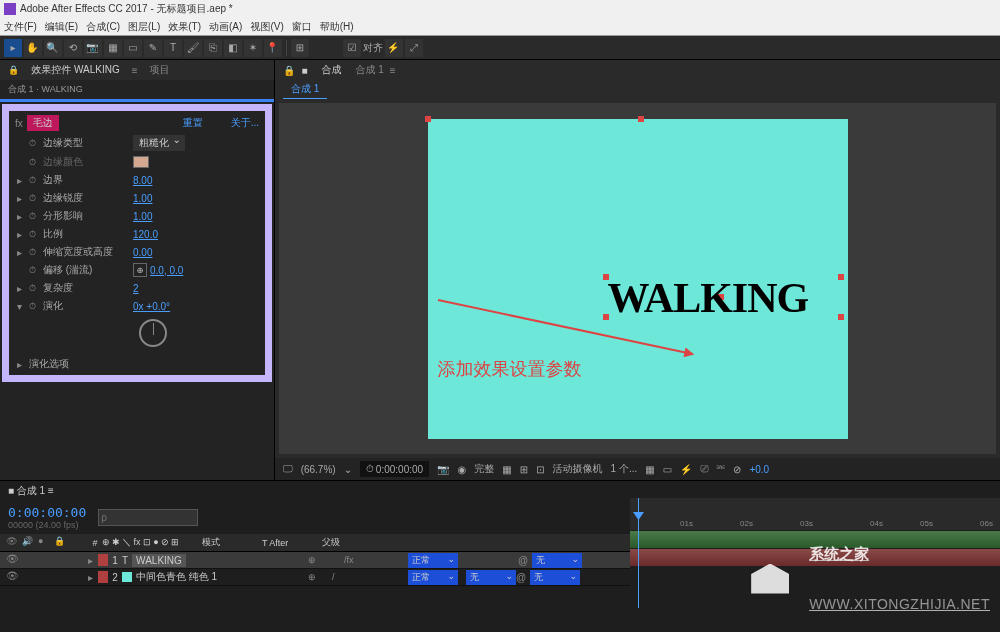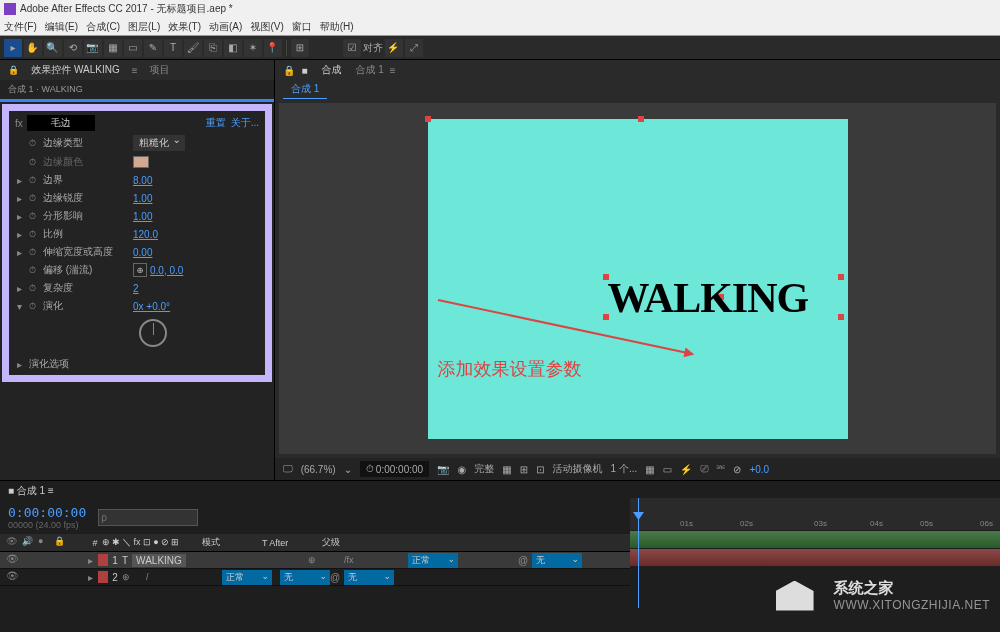--- a/index.html
+++ b/index.html
@@ -21,22 +21,22 @@
     .panel-tabs { height: 20px; display: flex; align-items: center; padding: 0 8px; gap: 12px; background: #2a2a2a; font-size: 10px; }
     .panel-tabs .tab { color: #888; cursor: pointer; display: flex; align-items: center; gap: 3px; }
     .panel-tabs .tab.active { color: #ccc; }
     .lock-ic { font-size: 9px; }
     
     .breadcrumb { padding: 3px 8px; font-size: 9px; color: #999; border-bottom: 3px solid #3b82f6; }
     
     .fx-panel { padding: 2px 0; border: 7px solid #c4b5fd; margin: 2px; position: relative; }
     .fx-header { display: flex; align-items: center; padding: 2px 6px; font-size: 10px; }
     .fx-header .fx-ic { color: #888; margin-right: 4px; }
-    .fx-name { background: #000000; padding: 1px 24px; margin-right: auto; }
-    .fx-link { color: #4a9eff; margin-left: 5px; cursor: pointer; }
+    .fx-name { background: #be185d; padding: 1px 6px; margin-right: auto; }
+    .fx-link { color: #4a9eff; margin-left: 28px; cursor: pointer; }
     
     .prop-row { display: flex; align-items: center; padding: 2px 8px; font-size: 10px; min-height: 16px; }
     .prop-arrow { width: 12px; color: #888; }
     .prop-clock { width: 14px; color: #888; font-size: 9px; }
     .prop-label { width: 90px; color: #aaa; }
     .prop-label.dim { color: #666; }
     .prop-value { color: #4a9eff; }
     .prop-value.link { text-decoration: underline; cursor: pointer; }
     .color-swatch { width: 16px; height: 12px; background: #d4a890; border: 1px solid #666; }
     .dropdown-val { background: #333; padding: 1px 16px 1px 6px; color: #ccc; position: relative; }
@@ -84,38 +84,38 @@
     
     .tl-row { height: 17px; display: flex; align-items: center; font-size: 10px; border-bottom: 1px solid #111; }
     .tl-row.sel { background: #3a3a3a; }
     .row-toggles { width: 88px; display: flex; gap: 2px; padding-left: 6px; }
     .row-color { width: 10px; height: 12px; }
     .row-arrow { width: 10px; color: #888; }
     .layer-name { width: 186px; display: flex; align-items: center; gap: 4px; }
     .layer-icon { width: 10px; height: 10px; }
     .switches-group { width: 100px; display: flex; gap: 1px; }
     .sw { width: 11px; color: #888; font-size: 9px; }
-    .mode-dd { width: 50px; background: #0369a1; padding: 1px 4px; font-size: 9px; position: relative; }
+    .mode-dd { width: 50px; background: #1d4ed8; padding: 1px 4px; font-size: 9px; position: relative; }
     .mode-dd::after { content: "⌄"; position: absolute; right: 3px; }
     .parent-link { width: 14px; color: #888; }
     
     .tl-tracks { position: absolute; right: 0; top: 498px; width: 370px; height: 110px; background: #1e1e1e; }
     .ruler { height: 32px; background: #2a2a2a; display: flex; align-items: flex-end; padding-bottom: 2px; font-size: 8px; color: #888; position: relative; }
     .ruler span { position: absolute; }
     .playhead { position: absolute; left: 8px; top: 0; width: 1px; height: 110px; background: #4a9eff; }
     .playhead::before { content: ""; position: absolute; top: 14px; left: -5px; width: 11px; height: 8px; background: #4a9eff; clip-path: polygon(0 0, 100% 0, 50% 100%); }
     .track { height: 17px; margin-top: 1px; }
     .track.green { background: linear-gradient(#4a7a4a, #2a5a2a); }
     .track.red { background: linear-gradient(#8a4a4a, #6a2a2a); }
     
-    .watermark { position: absolute; right: 10px; bottom: 20px; display: flex; align-items: center; gap: 20px; opacity: 0.85; }
+    .watermark { position: absolute; right: 10px; bottom: 20px; display: flex; align-items: center; gap: 20px; opacity: 0.85; text-decoration: underline; }
     .wm-icon { width: 38px; height: 30px; background: #fff; clip-path: polygon(50% 0, 100% 35%, 100% 100%, 0 100%, 0 35%); position: relative; }
     .wm-text { color: #fff; }
     .wm-cn { font-size: 15px; font-weight: bold; }
-    .wm-en { font-size: 12px; color: #aaa; letter-spacing: 0.5px; }
+    .wm-en { font-size: 14px; color: #aaa; letter-spacing: 0.5px; margin-top: 32px; }
   </style>
 </head>
 <body>
 
 <div class="title-bar">
   <div class="app-icon"></div>
   <span>Adobe After Effects CC 2017 - 无标题项目.aep *</span>
 </div>
 
 <div class="menu-bar">
@@ -360,41 +360,45 @@
   <div class="tl-row">
     <div class="row-toggles">
         <span class="tgl">👁</span>
         <span class="tgl"></span>
         <span class="tgl"></span>
         <span class="tgl"></span>
       </div>
     <span class="row-arrow">▸</span>
     <span class="row-color" style="background:#b04040"></span>
     <span class="col-num">2</span>
+    <div class="layer-name">
+      <span class="layer-icon" style="background:#6de8d8"></span>
+      <span>中间色青色 纯色 1</span>
+    </div>
     <div class="switches-group">
         <span class="sw">⊕</span>
         <span class="sw"></span>
         <span class="sw">/</span>
         <span class="sw"></span>
         <span class="sw"></span>
         <span class="sw"></span>
         <span class="sw"></span>
       </div>
     <span class="mode-dd">正常</span>
     <span class="mode-dd" style="margin-left:8px">无</span>
     <span class="parent-link">@</span>
     <span class="mode-dd">无</span>
   </div>
 </div>
 
 <div class="tl-tracks">
   <div class="ruler">
     <span style="left:50px">01s</span>
     <span style="left:110px">02s</span>
-    <span style="left:184px">03s</span>
+    <span style="left:170px">03s</span>
     <span style="left:240px">04s</span>
     <span style="left:290px">05s</span>
     <span style="left:350px">06s</span>
   </div>
   <div class="playhead"></div>
   <div class="track green"></div>
   <div class="track red"></div>
 </div>
 
 <div class="watermark">

